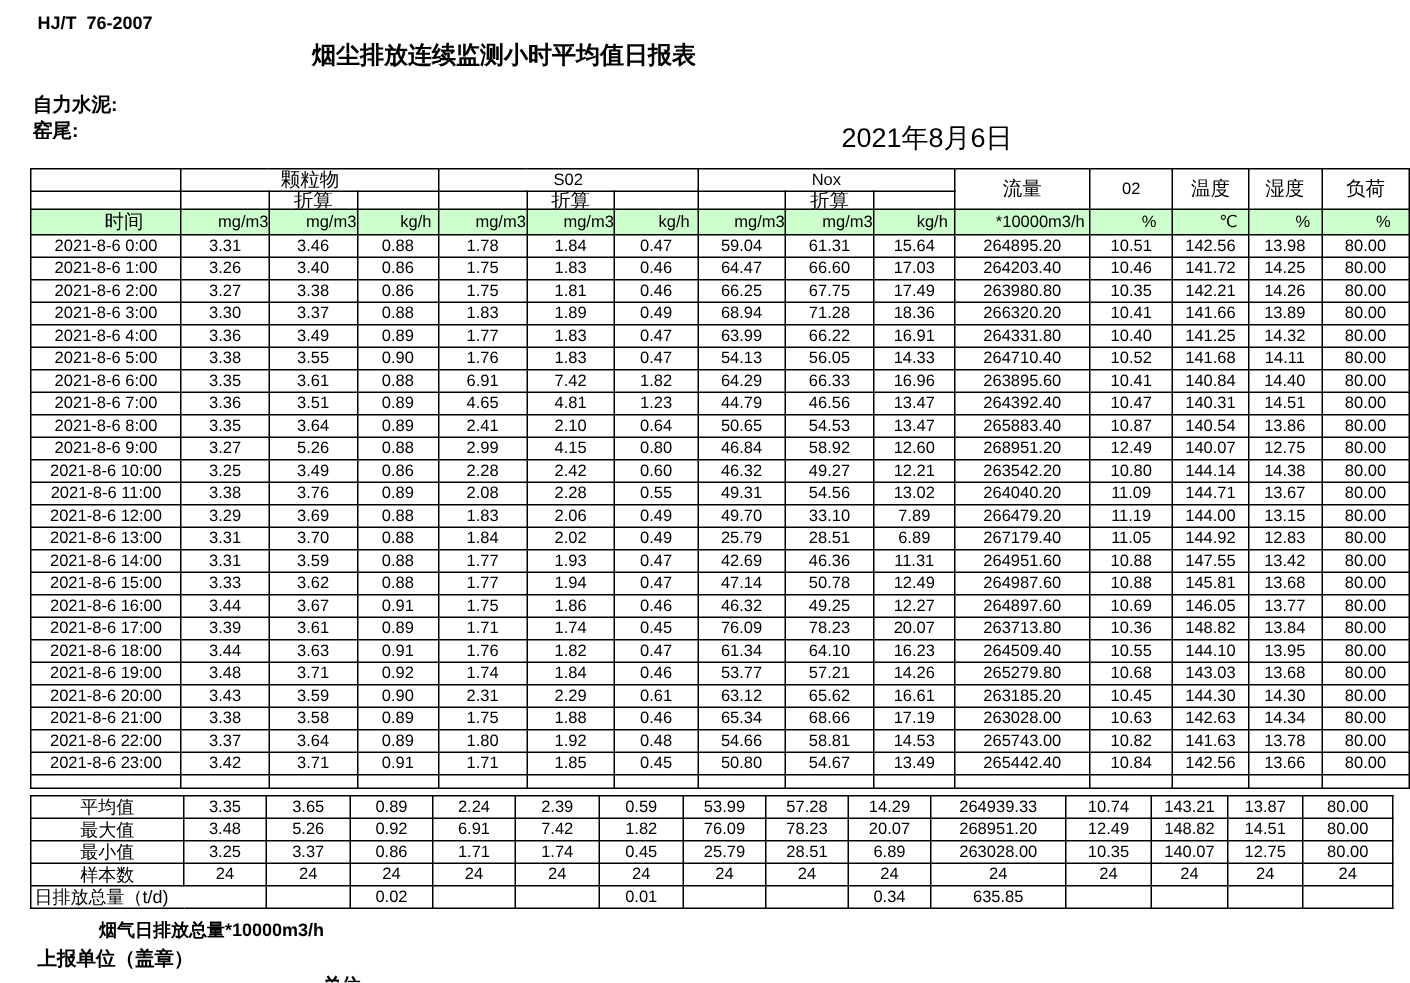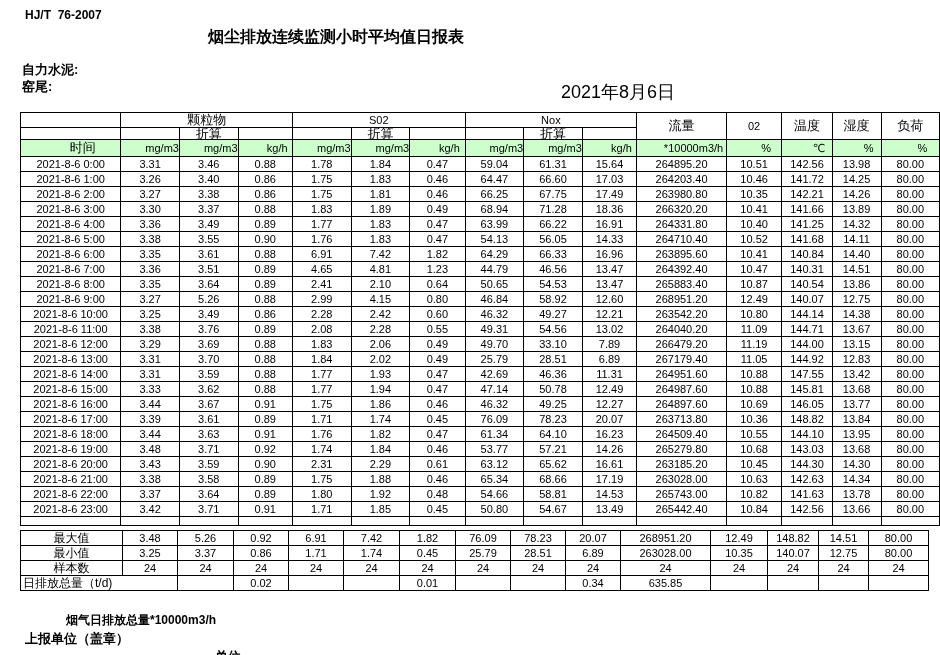--- a/index.html
+++ b/index.html
@@ -550,20 +550,37 @@
         <col style="width:55px">
           <col style="width:55px">
           <col style="width:90px">
           <col style="width:57px">
         <col style="width:51px">
           <col style="width:50px">
           <col style="width:60px">
       </colgroup>
       <tbody>
           <tr>
+            <td>平均值</td>
+            <td>3.35</td>
+            <td>3.65</td>
+            <td>0.89</td>
+            <td>2.24</td>
+            <td>2.39</td>
+            <td>0.59</td>
+            <td>53.99</td>
+            <td>57.28</td>
+            <td>14.29</td>
+            <td>264939.33</td>
+            <td>10.74</td>
+            <td>143.21</td>
+            <td>13.87</td>
+            <td>80.00</td>
+          </tr>
+          <tr>
             <td>最大值</td>
             <td>3.48</td>
             <td>5.26</td>
             <td>0.92</td>
             <td>6.91</td>
             <td>7.42</td>
             <td>1.82</td>
             <td>76.09</td>
             <td>78.23</td>
             <td>20.07</td>

